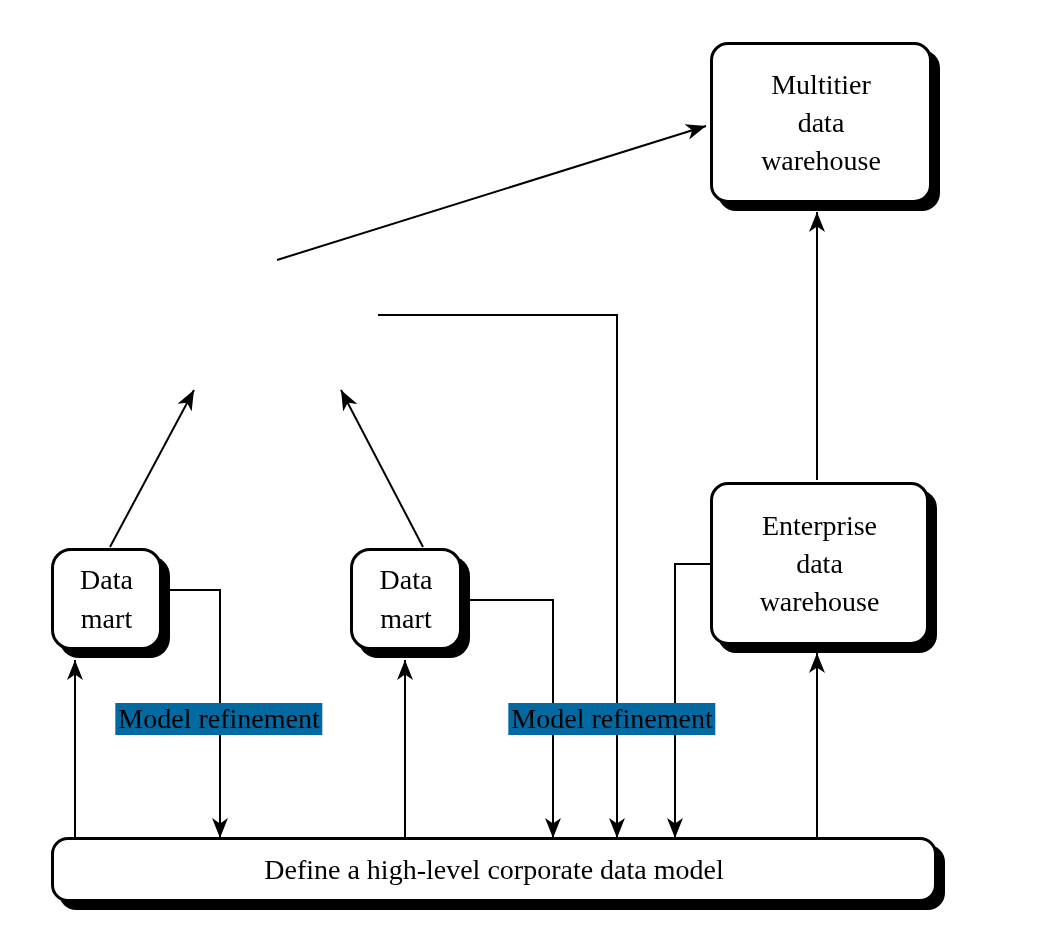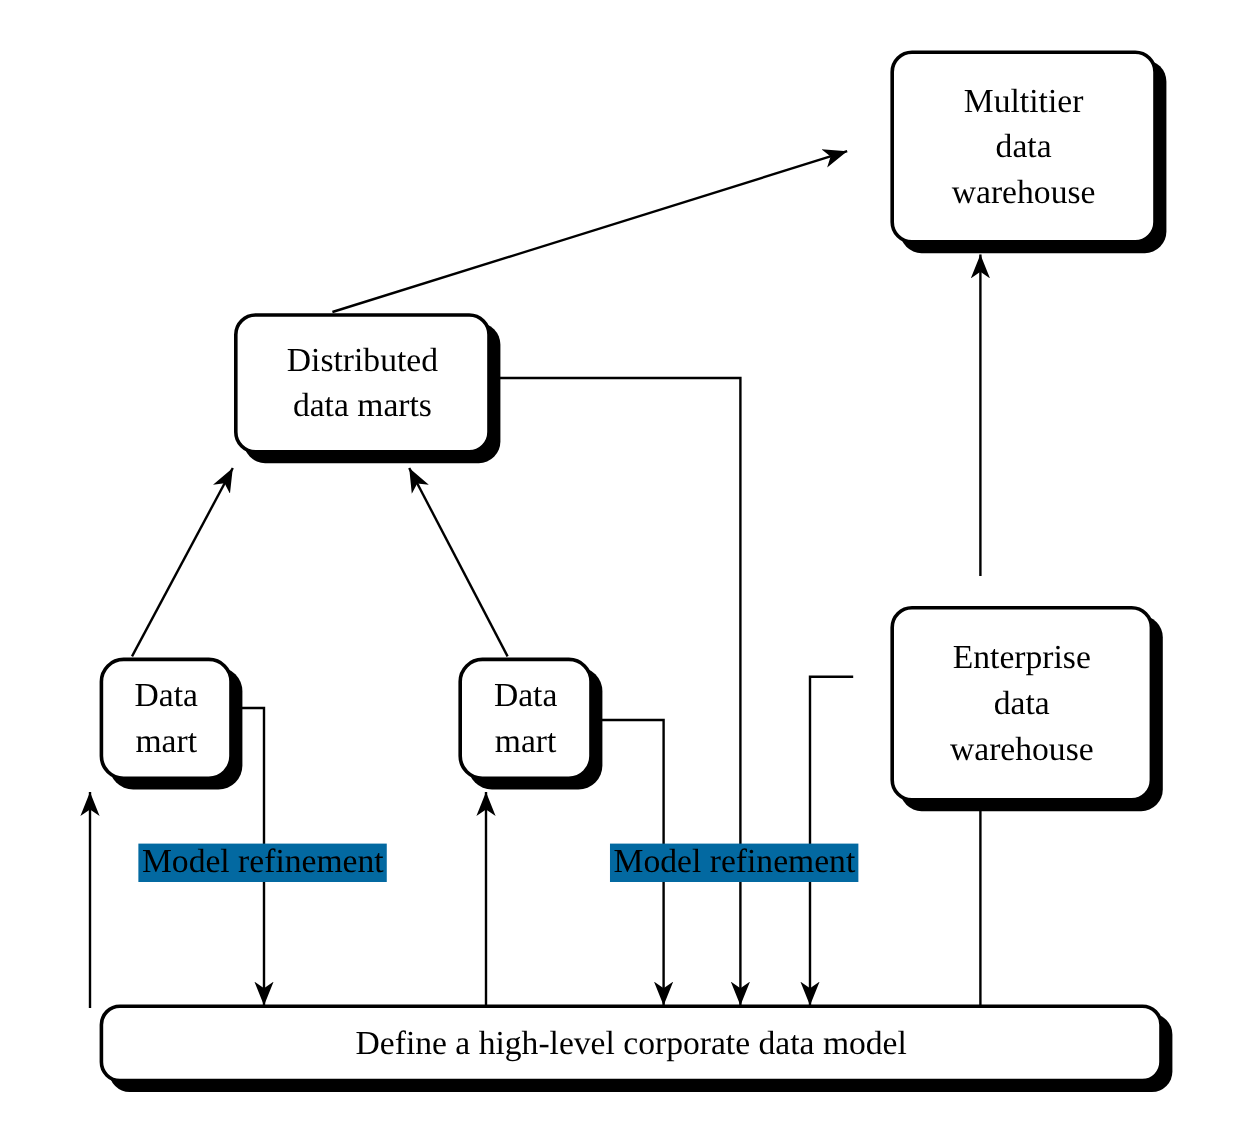--- a/index.html
+++ b/index.html
@@ -36,27 +36,26 @@
     border: 3px solid #000000;
     box-shadow: 8px 8px 0 #000000;
     display: flex;
     flex-direction: column;
     align-items: center;
     justify-content: center;
     text-align: center;
     font-size: 28px;
     line-height: 38px;
     z-index: 2;
-    margin-left: 32px;
   }
   .node-multitier   { left: 710px; top: 42px;  width: 222px; height: 161px; border-radius: 18px; }
   .node-distributed { left: 163px; top: 261px; width: 214px; height: 117px; border-radius: 18px; }
   .node-dm1         { left: 51px;  top: 548px; width: 111px; height: 102px; border-radius: 20px; line-height: 39px; }
   .node-dm2         { left: 350px; top: 548px; width: 112px; height: 102px; border-radius: 20px; line-height: 39px; }
-  .node-enterprise  { left: 710px; top: 505px; width: 219px; height: 163px; border-radius: 18px; }
+  .node-enterprise  { left: 710px; top: 482px; width: 219px; height: 163px; border-radius: 18px; }
   .node-base        { left: 51px;  top: 837px; width: 886px; height: 65px;  border-radius: 17px; }
   .float-label {
     position: absolute;
     transform: translate(-50%, -50%);
     background: #0369a1;
     font-size: 28px;
     line-height: 32px;
     white-space: nowrap;
     padding: 0 3px;
     z-index: 3;
@@ -87,24 +86,20 @@
     <line x1="817" y1="840" x2="817" y2="653" marker-end="url(#ah)"></line>
     <line x1="817" y1="480" x2="817" y2="212" marker-end="url(#ah)"></line>
   </svg>
 
   <div class="node node-multitier">
     <div>Multitier</div>
     <div>data</div>
     <div>warehouse</div>
   </div>
 
-  <div class="node node-distributed">
-    <div>Distributed</div>
-    <div>data marts</div>
-  </div>
 
   <div class="node node-dm1">
     <div>Data</div>
     <div>mart</div>
   </div>
 
   <div class="node node-dm2">
     <div>Data</div>
     <div>mart</div>
   </div>

